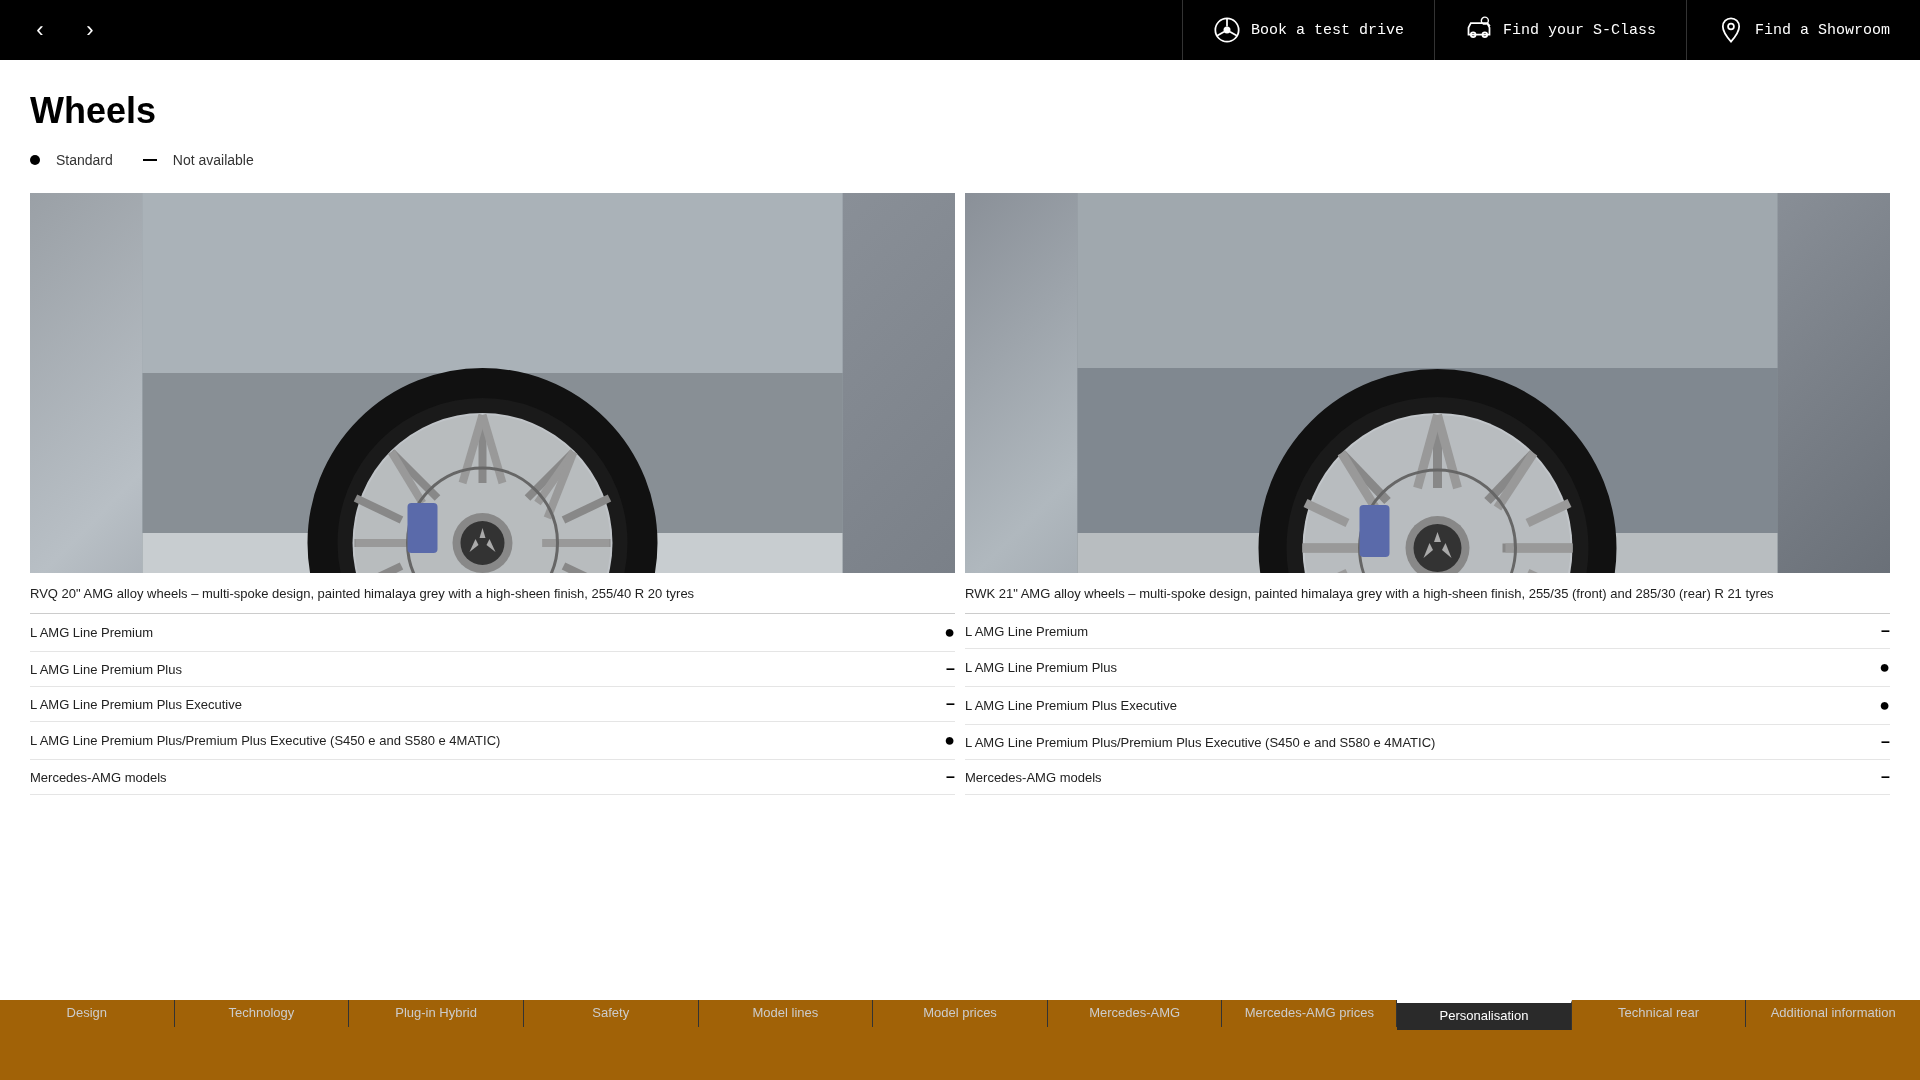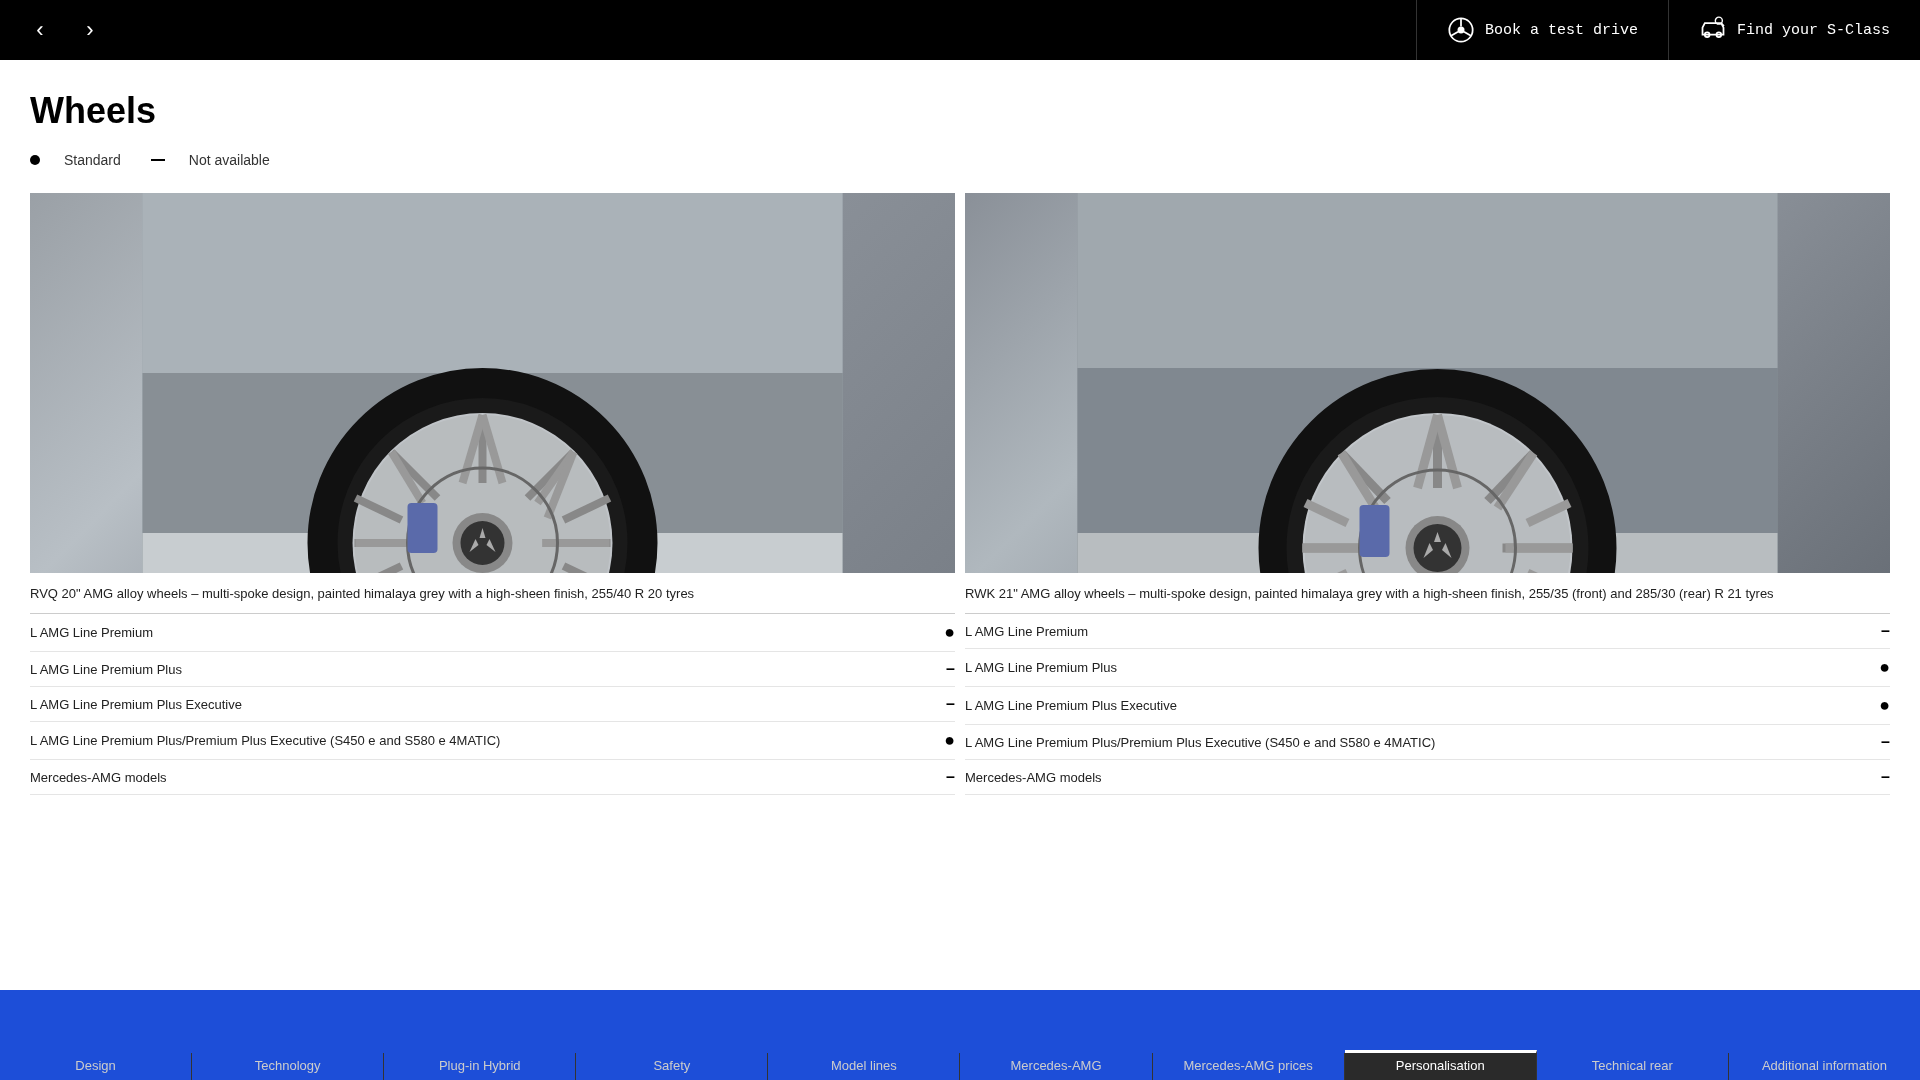--- a/index.html
+++ b/index.html
@@ -77,21 +77,21 @@
 
     .legend {
       display: flex;
       gap: 30px;
       margin-bottom: 25px;
       align-items: center;
     }
     .legend-item {
       display: flex;
       align-items: center;
-      gap: 24px;
+      gap: 16px;
       font-size: 14px;
       color: #333;
     }
     .legend-dot {
       width: 10px;
       height: 10px;
       background: #000;
       border-radius: 50%;
       display: inline-block;
     }
@@ -168,24 +168,24 @@
     }
     .dot-indicator { color: #000; font-size: 18px; }
     .dash-indicator { color: #000; font-size: 16px; font-weight: bold; }
 
     
     .bottom-nav {
       position: fixed;
       bottom: 0;
       left: 0;
       right: 0;
-      height: 90px;
-      background: #1d4ed8;
-      display: flex;
-      align-items: flex-end;
+      height: 80px;
+      background: #a16207;
+      display: flex;
+      align-items: flex-start;
       z-index: 100;
     }
     .bottom-nav-item {
       flex: 1;
       display: flex;
       align-items: center;
       justify-content: center;
       color: #ccc;
       font-size: 13px;
       text-align: center;
@@ -227,20 +227,29 @@
         <svg viewBox="0 0 24 24" xmlns="http://www.w3.org/2000/svg">
           <path d="M3 10 L5 6 L19 6 L21 10 L21 16 L3 16 Z" stroke="white" stroke-width="1.5" fill="none"></path>
           <circle cx="7" cy="16" r="2" stroke="white" stroke-width="1.5" fill="none"></circle>
           <circle cx="17" cy="16" r="2" stroke="white" stroke-width="1.5" fill="none"></circle>
           <circle cx="17" cy="4" r="3" stroke="white" stroke-width="1.2" fill="none"></circle>
           <line x1="19.5" y1="6.5" x2="21.5" y2="8.5" stroke="white" stroke-width="1.2"></line>
         </svg>
       </span>
       <span>Find your S-Class</span>
     </a>
+    <a class="header-action-item">
+      <span class="header-icon">
+        <svg viewBox="0 0 24 24" xmlns="http://www.w3.org/2000/svg">
+          <path d="M12 2 C8 2 5 5 5 9 C5 14 12 22 12 22 C12 22 19 14 19 9 C19 5 16 2 12 2 Z" stroke="white" stroke-width="1.5" fill="none"></path>
+          <circle cx="12" cy="9" r="2.5" stroke="white" stroke-width="1.5" fill="none"></circle>
+        </svg>
+      </span>
+      <span>Find a Showroom</span>
+    </a>
   </nav>
 </header>
 
 <main class="main-content">
   <h1 class="page-title">Wheels</h1>
 
   <div class="legend">
     <div class="legend-item">
       <span class="legend-dot"></span>
       <span>Standard</span>
@@ -428,18 +437,19 @@
     </div>
   </div>
 </main>
 
 <nav class="bottom-nav">
   <div class="bottom-nav-item">Design</div>
   <div class="bottom-nav-item">Technology</div>
   <div class="bottom-nav-item">Plug-in Hybrid</div>
   <div class="bottom-nav-item">Safety</div>
   <div class="bottom-nav-item">Model lines</div>
+  <div class="bottom-nav-item">Model prices</div>
   <div class="bottom-nav-item">Mercedes-AMG</div>
   <div class="bottom-nav-item">Mercedes-AMG prices</div>
   <div class="bottom-nav-item active">Personalisation</div>
   <div class="bottom-nav-item">Technical rear</div>
   <div class="bottom-nav-item">Additional information</div>
 </nav>
 
 </body></html>

